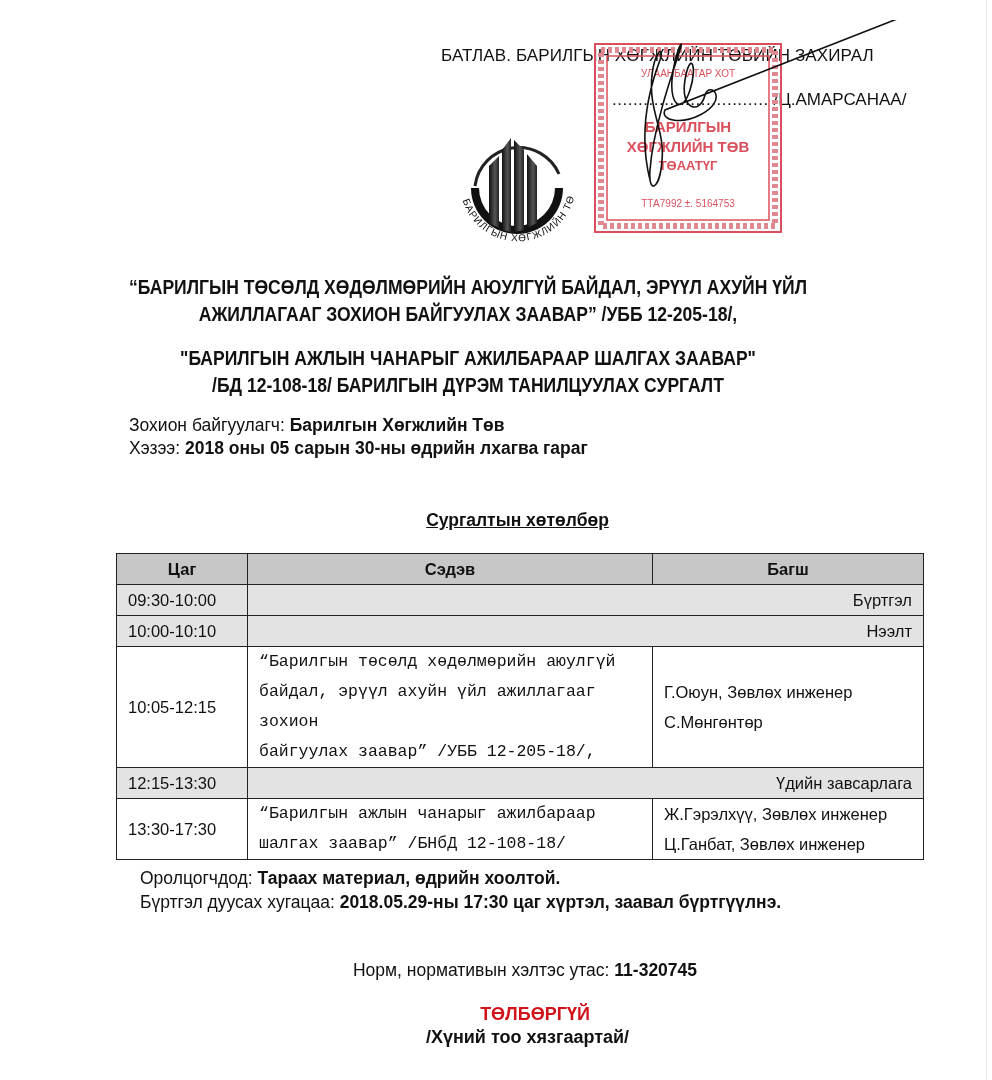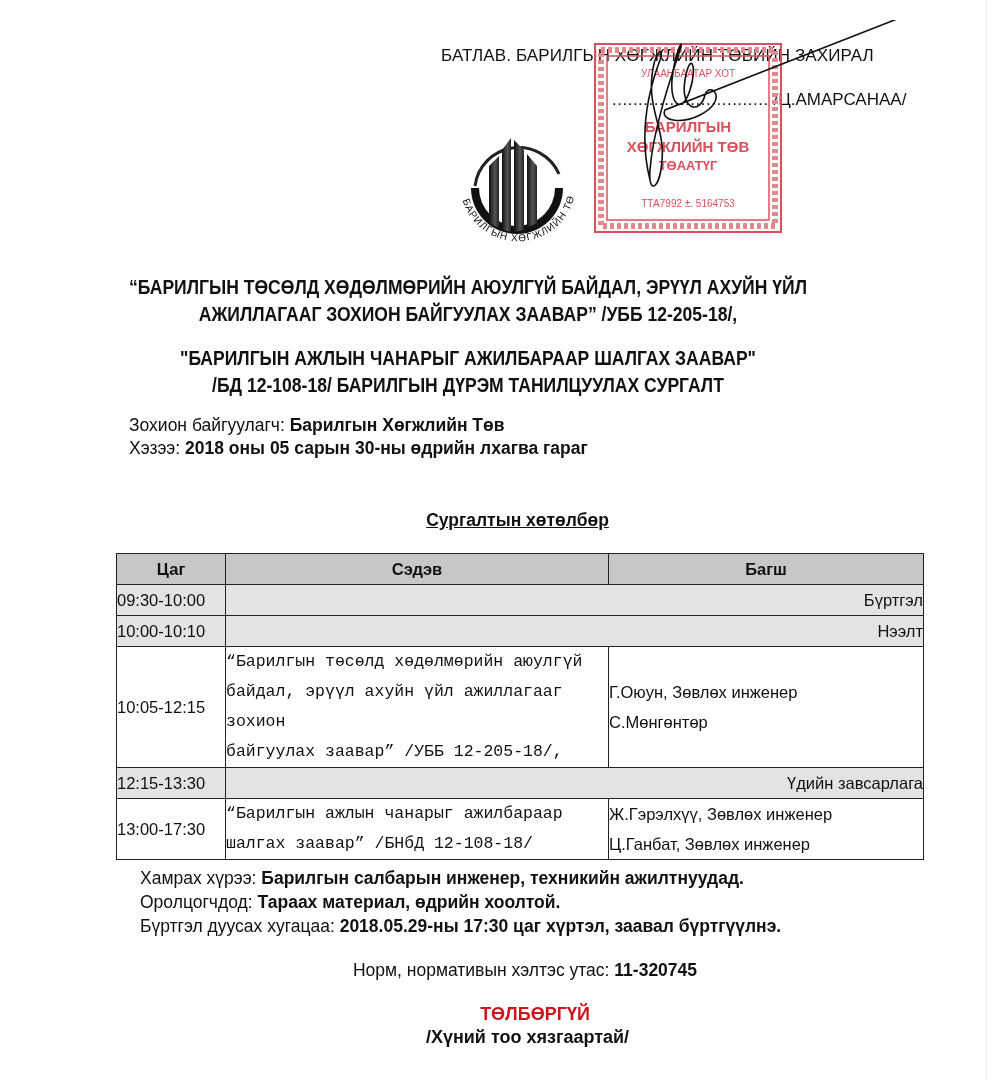--- a/index.html
+++ b/index.html
@@ -15,21 +15,21 @@
   .stamp { position:absolute; left:593px; top:42px; width:190px; height:192px; }
   .signature { position:absolute; left:620px; top:20px; width:320px; height:180px; }
   .titles { position:absolute; left:0; width:1040px; text-align:center; font-family:"Liberation Sans Narrow","Liberation Sans",sans-serif; font-weight:bold; font-size:19.5px; line-height:27px; transform-origin:0 0; }
   .t1 { top:274px; }
   .t2 { top:345px; }
   .info { position:absolute; left:129px; top:414px; font-size:17.5px; line-height:23px; }
   .info .lbl { font-weight:normal; }
   .info .val { font-weight:bold; }
   .program-heading { position:absolute; left:0; width:1035px; top:510px; text-align:center; font-weight:bold; font-size:17.5px; text-decoration:underline; }
   table.schedule { position:absolute; left:116px; top:553px; width:808px; border-collapse:collapse; font-size:16.5px; }
-  table.schedule td, table.schedule th { border:1.5px solid #222; padding:0 0; }
+  table.schedule td, table.schedule th { border:1.5px solid #222; padding:0 11px; }
   table.schedule th { background:#c7c7c7; height:30px; font-weight:bold; text-align:center; }
   .col-time { width:108px; }
   .col-topic { width:382px;margin-top:29px; }
   .shaded td { background:#e3e3e3; height:30px; }
   .time-cell { text-align:left; }
   .span-cell { text-align:right; }
   .multi td { line-height:30px; vertical-align:middle; }
   .multi .topic { text-align:left;font-family:Liberation Mono, monospace; }
   .footer-info { position:absolute; left:140px; top:866px; font-size:17.5px; line-height:24px; }
   .phone { position:absolute; left:0; width:1050px; text-align:center; top:960px; font-size:17.5px; }
@@ -131,37 +131,34 @@
       <td>
         <div>Г.Оюун, Зөвлөх инженер</div>
         <div>С.Мөнгөнтөр</div>
       </td>
     </tr>
     <tr class="shaded">
       <td class="time-cell">12:15-13:30</td>
       <td class="span-cell" colspan="2">Үдийн завсарлага</td>
     </tr>
     <tr class="multi">
-      <td class="time-cell">13:00-17:30</td>
+      <td class="time-cell">13:30-17:30</td>
       <td class="topic">
         <div>“Барилгын ажлын чанарыг ажилбараар</div>
         <div>шалгах заавар” /БНбД 12-108-18/</div>
       </td>
       <td>
         <div>Ж.Гэрэлхүү, Зөвлөх инженер</div>
         <div>Ц.Ганбат, Зөвлөх инженер</div>
       </td>
     </tr>
   </tbody>
 </table>
 
 <div class="footer-info">
-  <div>
-    <span>Хамрах хүрээ: </span><b>Барилгын салбарын инженер, техникийн ажилтнуудад.</b>
-  </div>
   <div>
     <span>Оролцогчдод: </span><b>Тараах материал, өдрийн хоолтой.</b>
   </div>
   <div>
     <span>Бүртгэл дуусах хугацаа: </span><b>2018.05.29-ны 17:30 цаг хүртэл, заавал бүртгүүлнэ.</b>
   </div>
 </div>
 
 <div class="phone">
   <span>Норм, нормативын хэлтэс утас: </span><b>11-320745</b>

